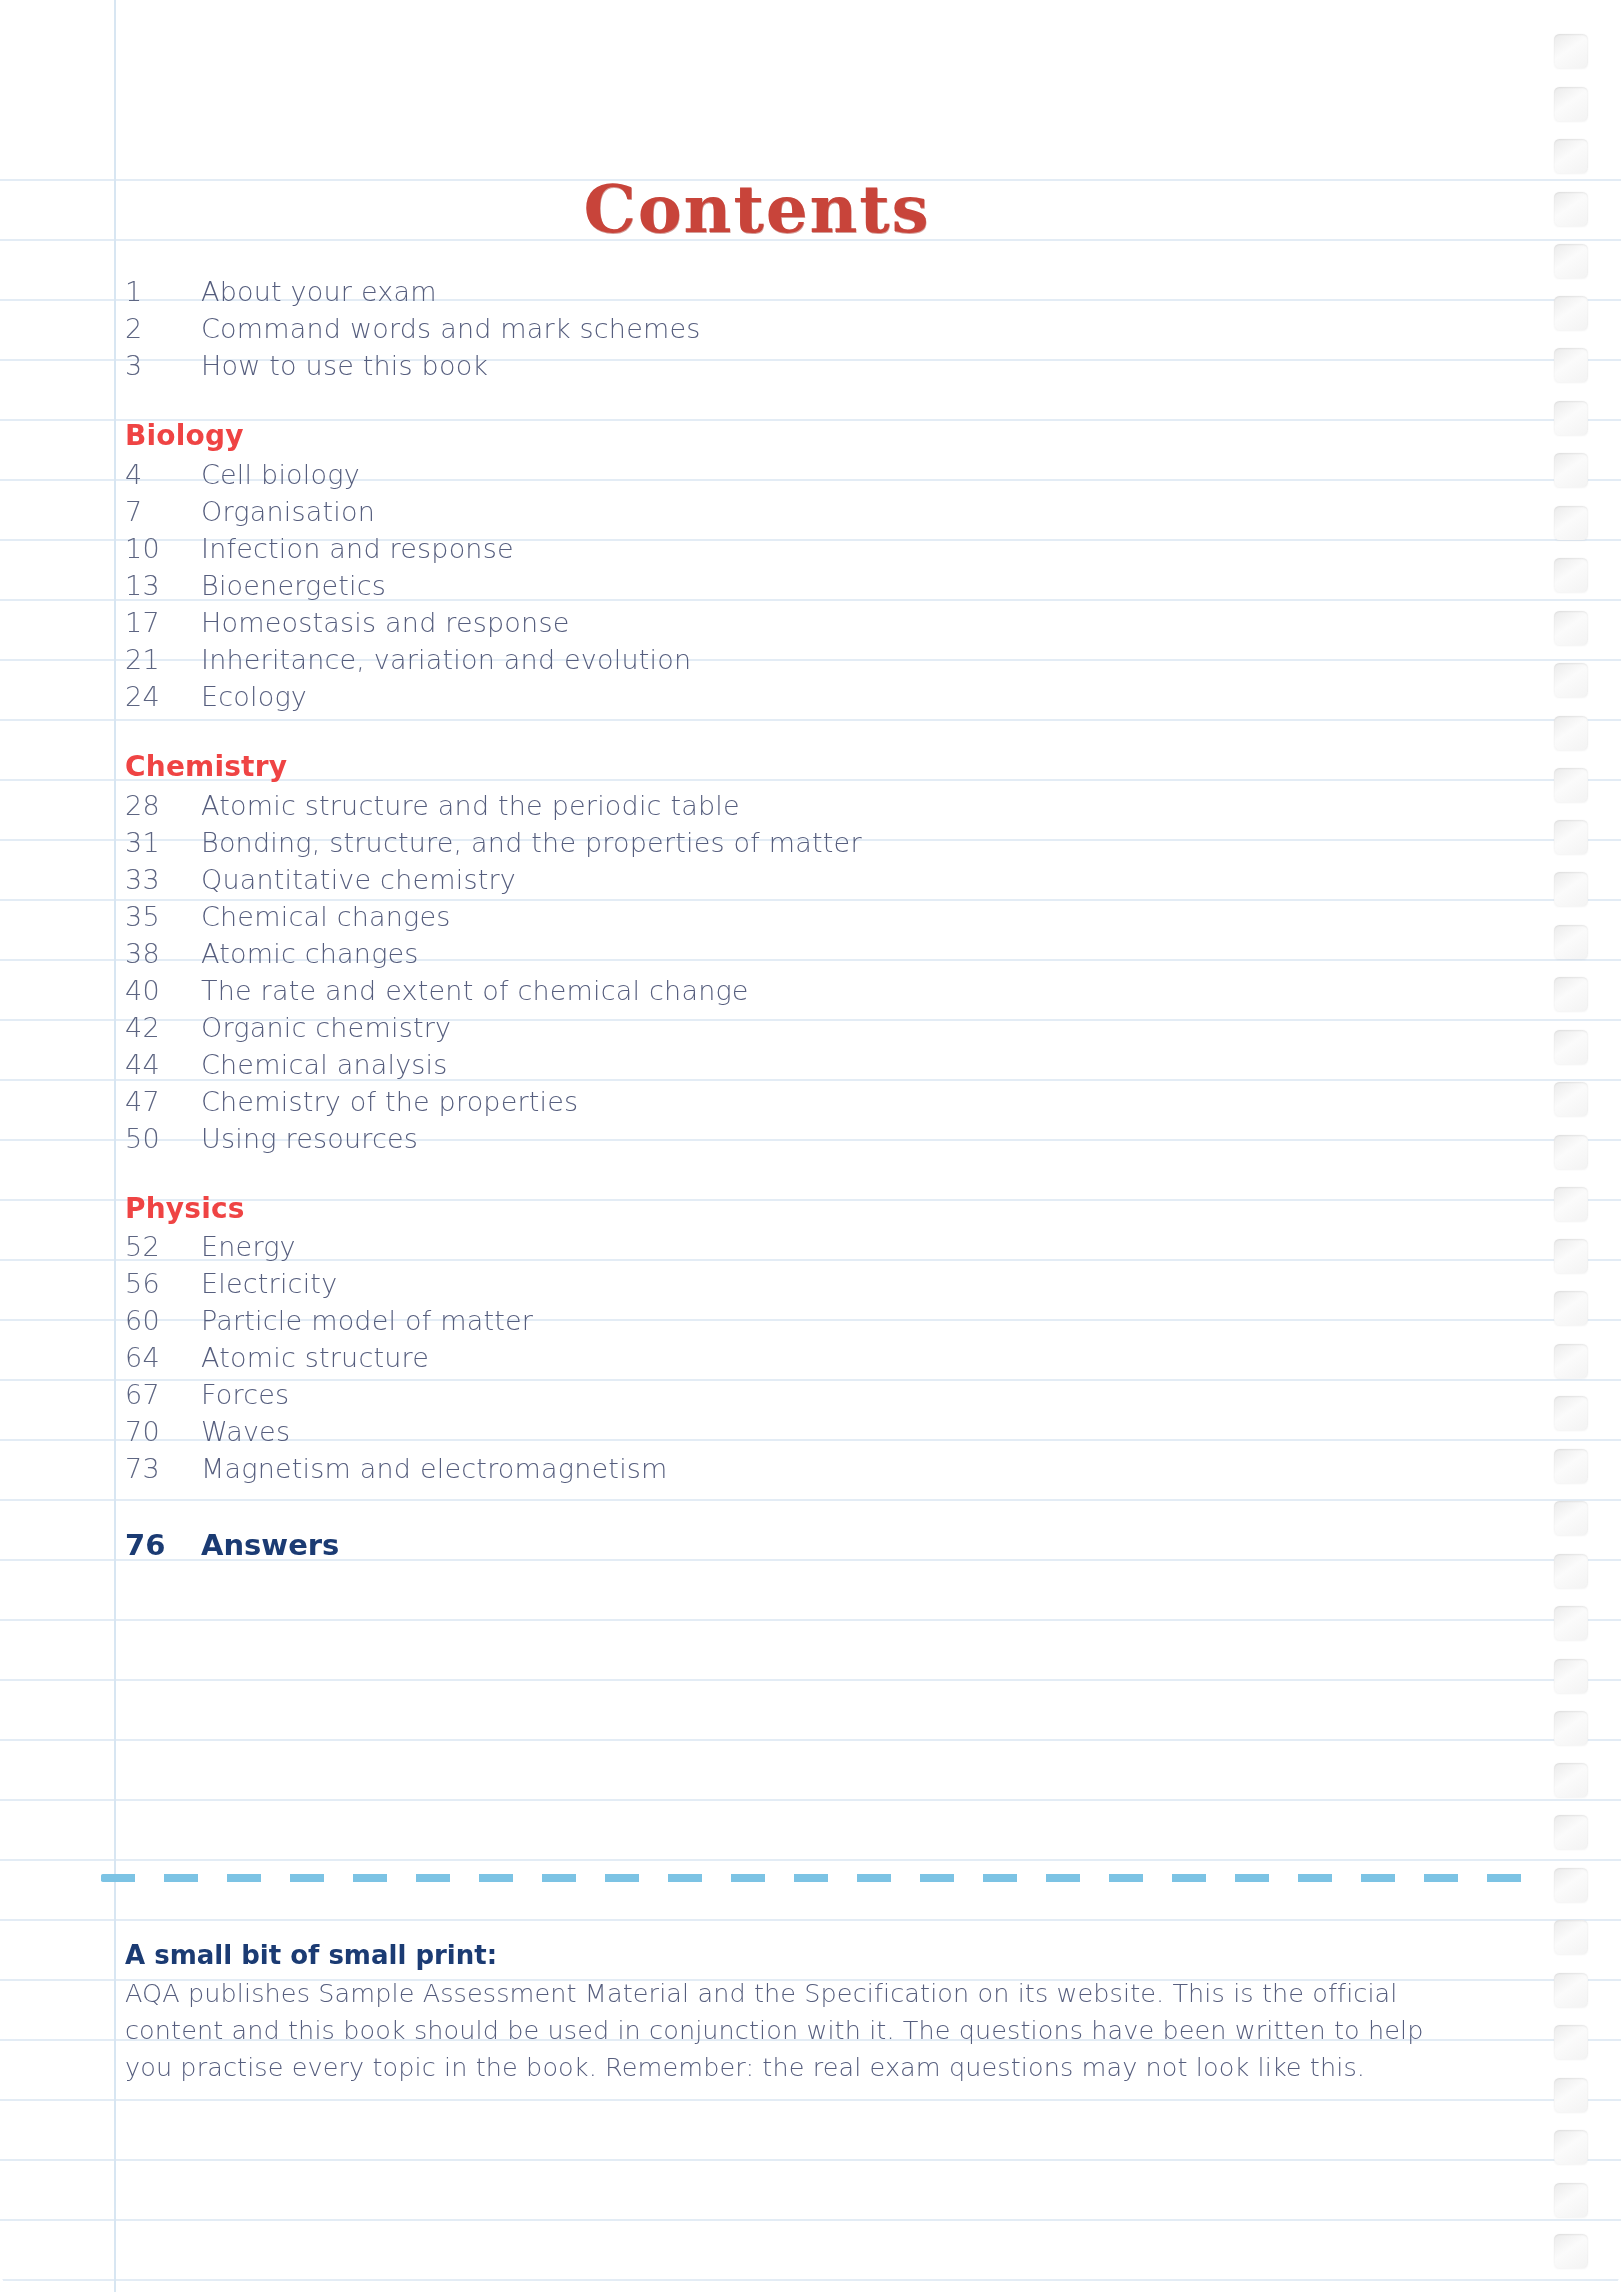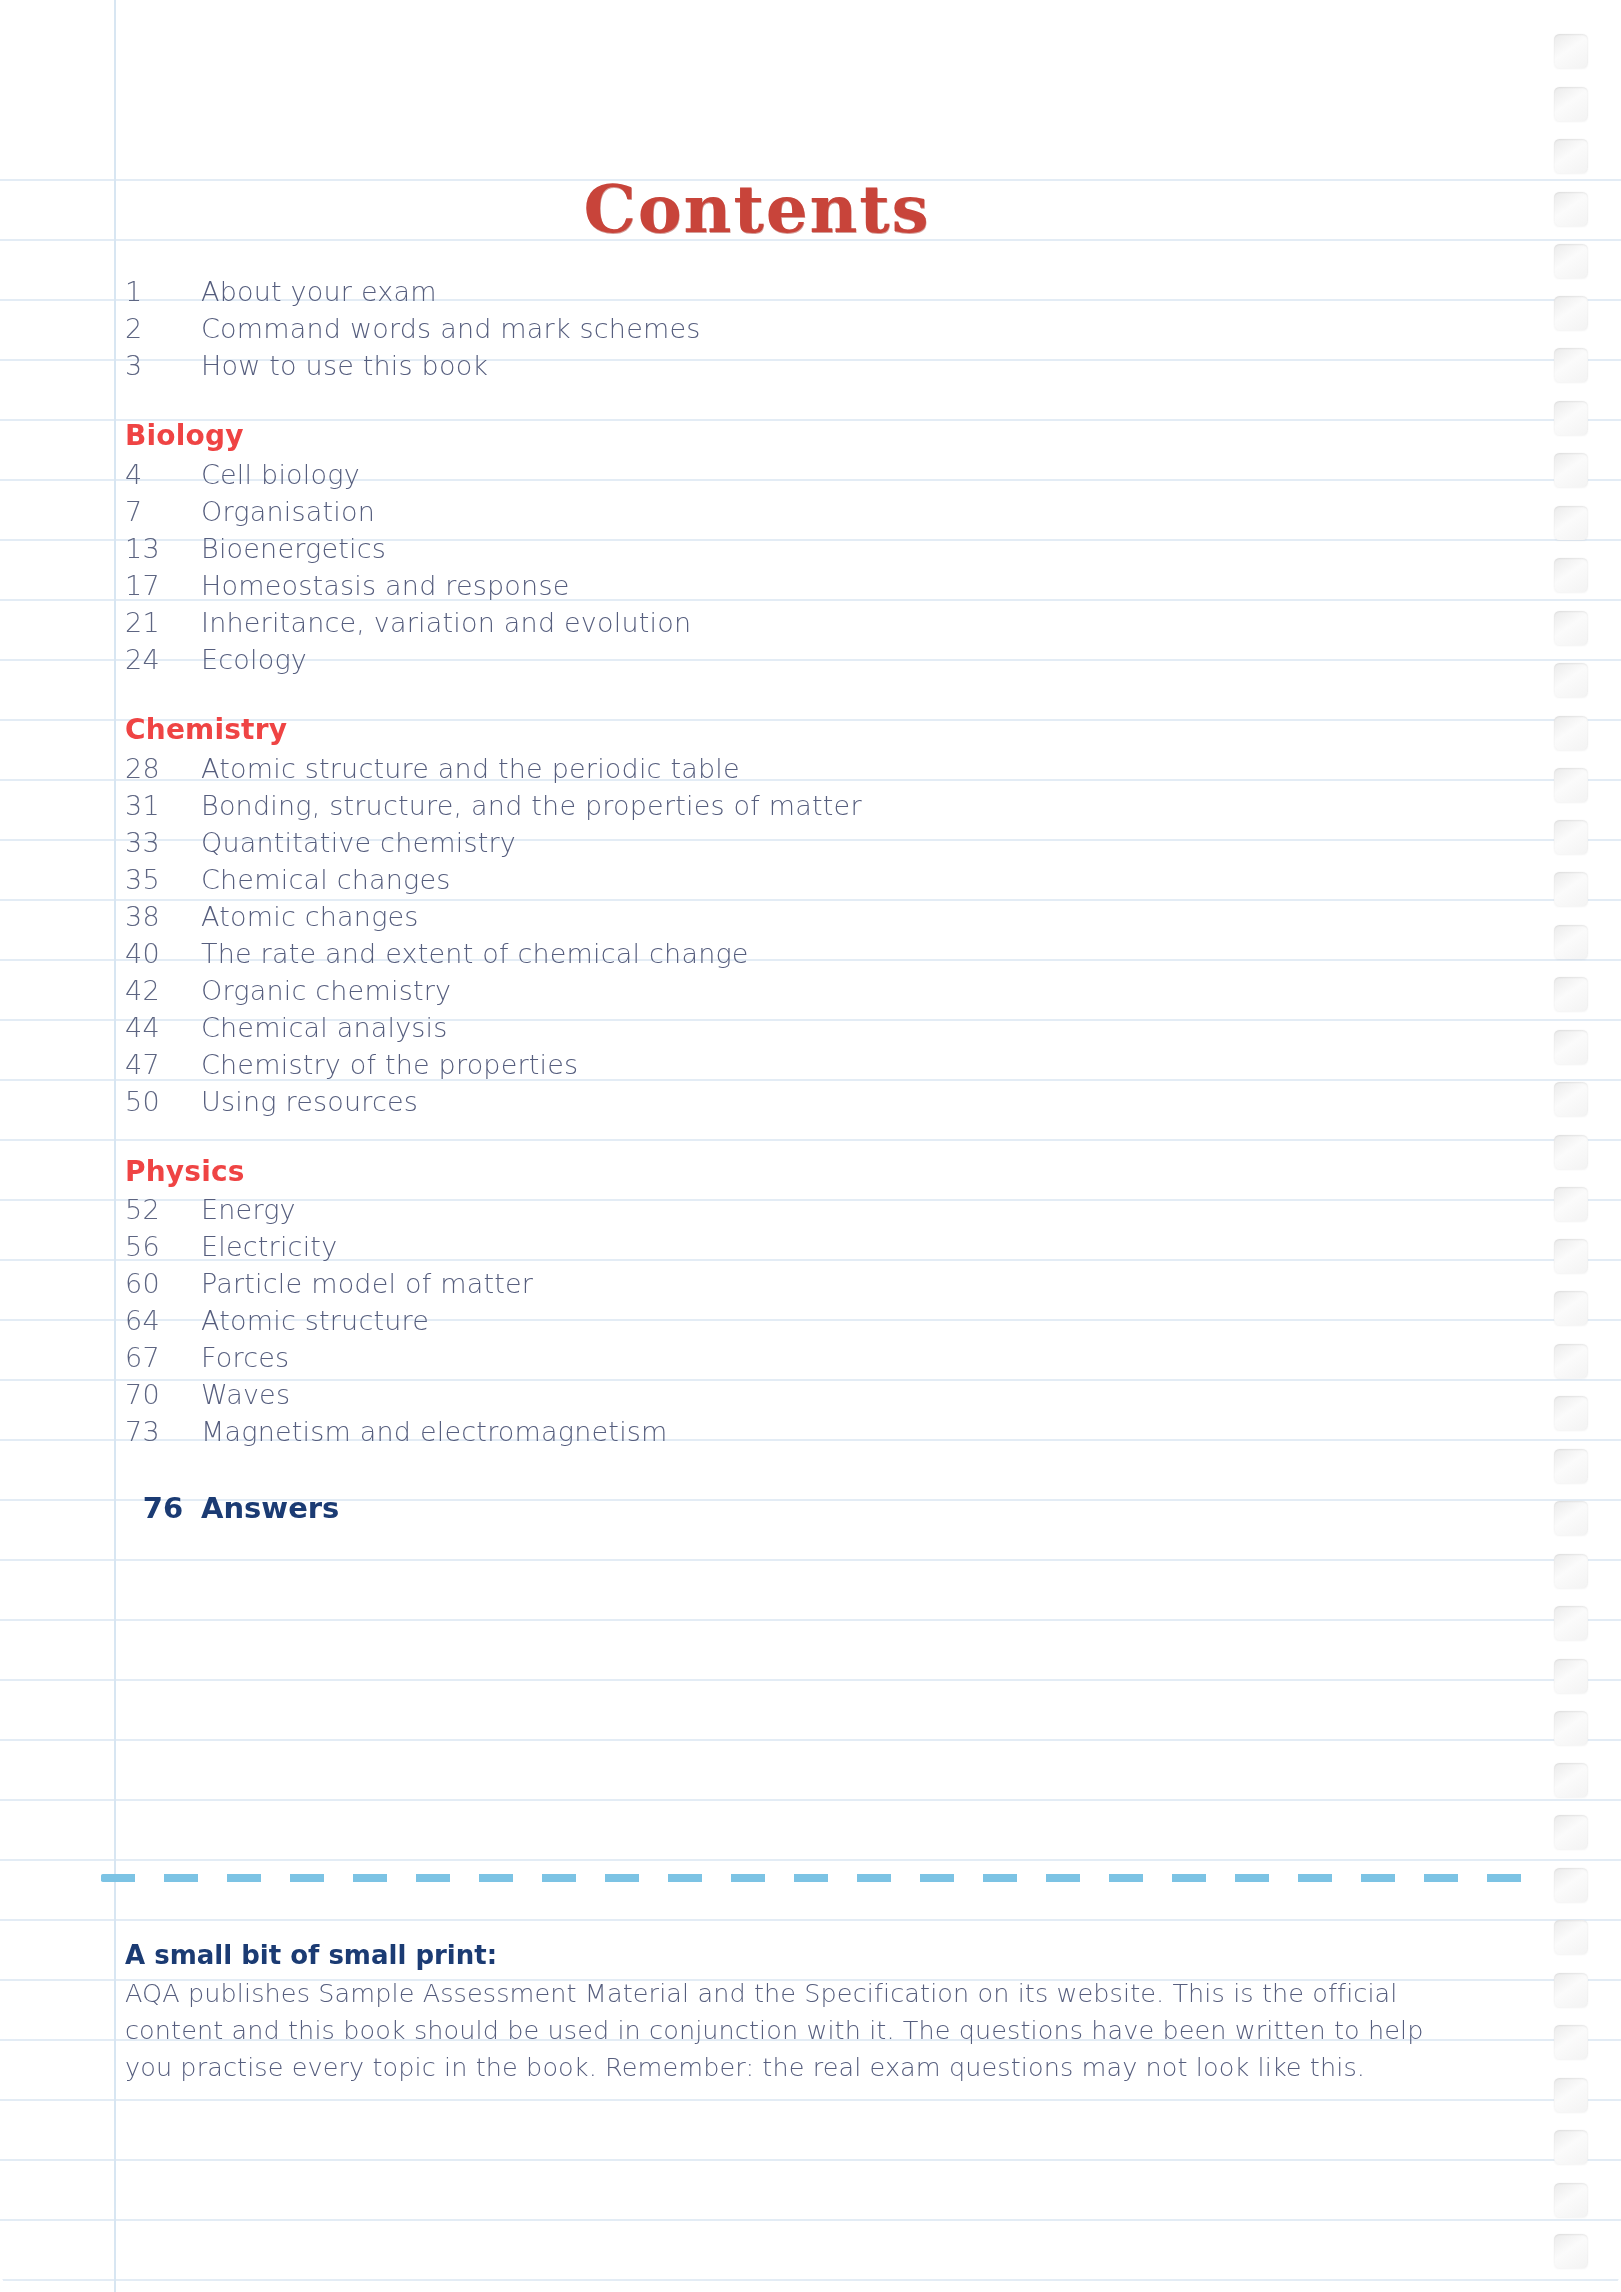--- a/index.html
+++ b/index.html
@@ -141,21 +141,20 @@
     margin-top: 39px;
     color: #1b3b73;
     font-family: "DejaVu Sans", sans-serif;
     font-weight: 700;
     font-size: 29px;
     line-height: 38px;
   }
   .answers-row .num {
     width: 76px;
     flex: 0 0 76px;
-    text-align: center;
   }
 
   
   .divider {
     position: absolute;
     left: 101px;
     top: 1874px;
     width: 1424px;
     height: 8px;
     background-image: repeating-linear-gradient(
@@ -303,20 +302,24 @@
         <div class="section-head">Biology</div>
         <div class="entry">
           <span class="num">4</span>
           <span class="lbl">Cell biology</span>
         </div>
         <div class="entry">
           <span class="num">7</span>
           <span class="lbl">Organisation</span>
         </div>
         <div class="entry">
+          <span class="num">10</span>
+          <span class="lbl">Infection and response</span>
+        </div>
+        <div class="entry">
           <span class="num">13</span>
           <span class="lbl">Bioenergetics</span>
         </div>
         <div class="entry">
           <span class="num">17</span>
           <span class="lbl">Homeostasis and response</span>
         </div>
         <div class="entry">
           <span class="num">21</span>
           <span class="lbl">Inheritance, variation and evolution</span>

